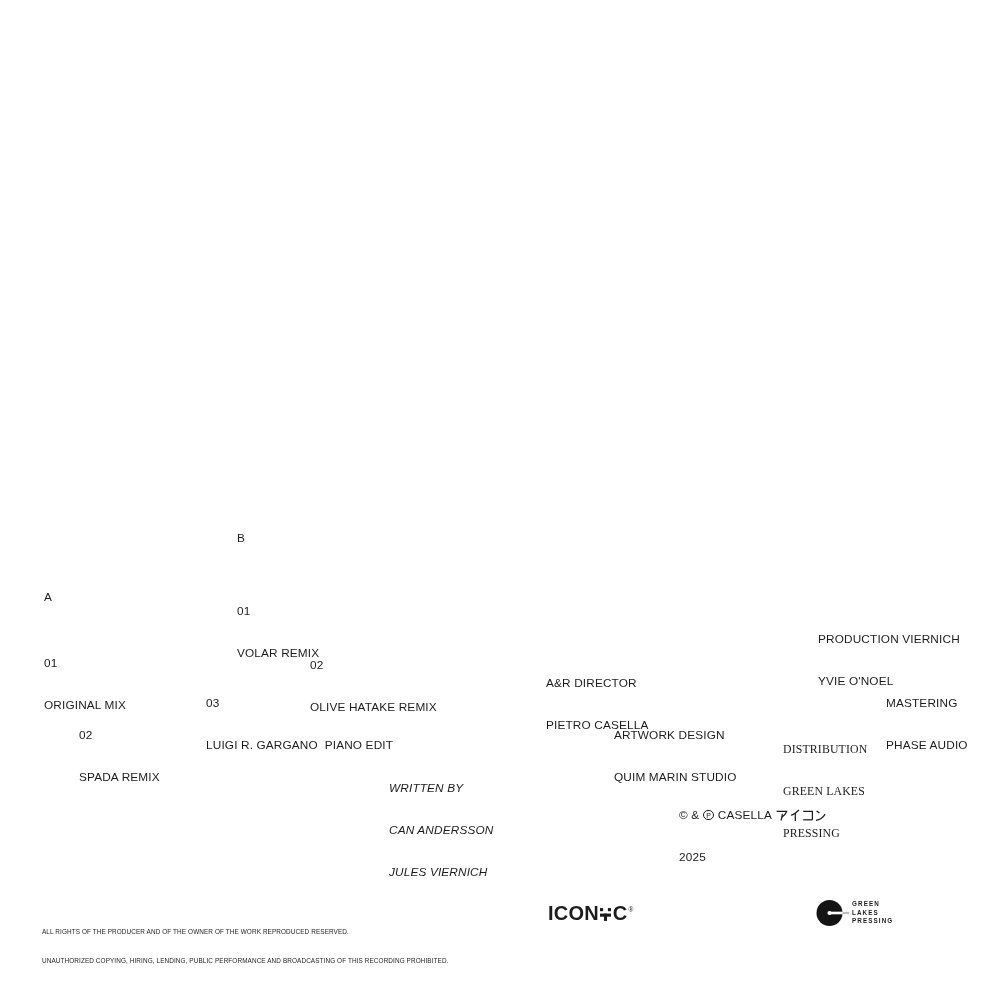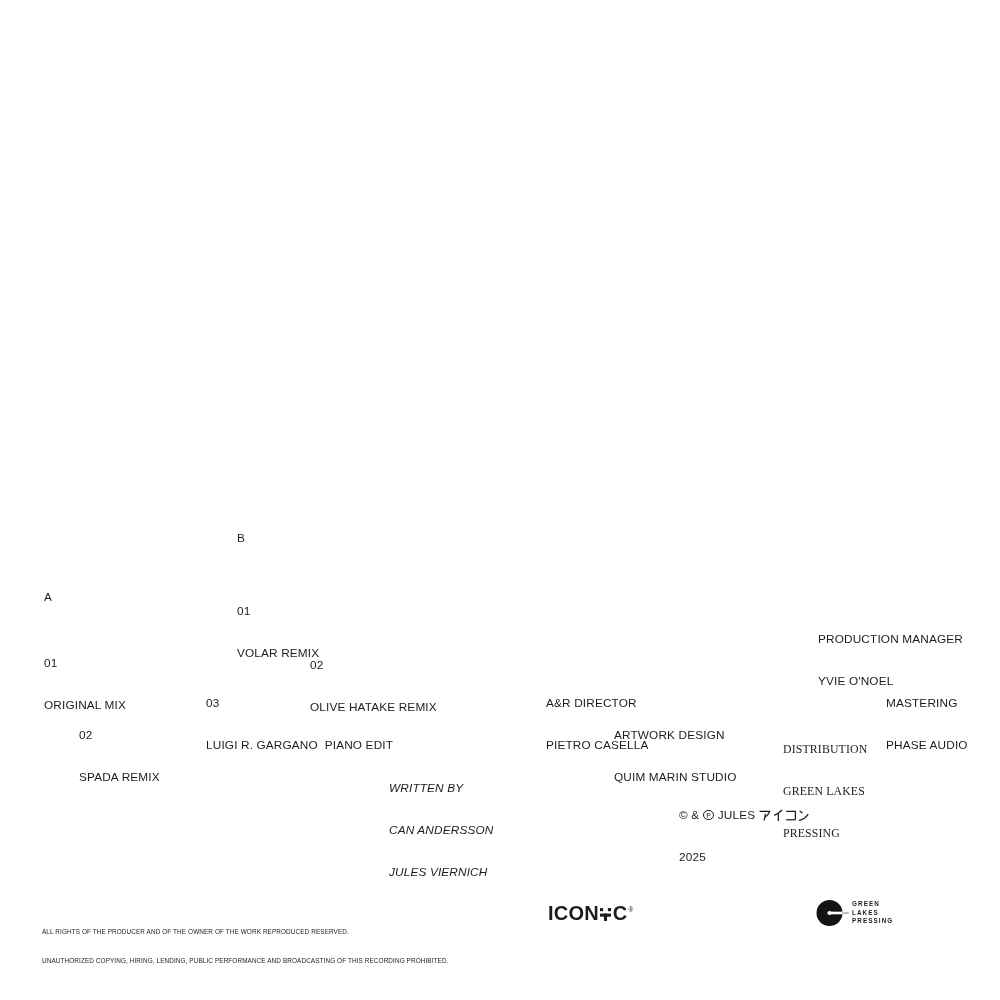--- a/index.html
+++ b/index.html
@@ -80,35 +80,35 @@
   <div class="t" style="left:237px; top:531px;">B</div>
 
   <div class="t" style="left:237px; top:576px;">
     <div>01</div>
     <div>VOLAR REMIX</div>
   </div>
 
   <div class="t" style="left:44px; top:590px;">A</div>
 
   <div class="t" style="left:818px; top:604px;">
-    <div>PRODUCTION MANAGER</div>
+    <div>PRODUCTION VIERNICH</div>
     <div>YVIE O'NOEL</div>
   </div>
 
   <div class="t" style="left:44px; top:628px;">
     <div>01</div>
     <div>ORIGINAL MIX</div>
   </div>
 
   <div class="t" style="left:310px; top:630px;">
     <div>02</div>
     <div>OLIVE HATAKE REMIX</div>
   </div>
 
-  <div class="t" style="left:546px; top:668px;">
+  <div class="t" style="left:546px; top:648px;">
     <div>A&amp;R DIRECTOR</div>
     <div>PIETRO CASELLA</div>
   </div>
 
   <div class="t" style="left:886px; top:668px;">
     <div>MASTERING</div>
     <div>PHASE AUDIO</div>
   </div>
 
   <div class="t" style="left:206px; top:668px;">
@@ -135,21 +135,21 @@
   <div class="t" style="left:389px; top:753px;font-style:italic;">
     <div>WRITTEN BY</div>
     <div>CAN ANDERSSON</div>
     <div>JULES VIERNICH</div>
   </div>
 
   <div class="t" style="left:679px; top:780px;">
     <div class="copy-line1">
       <span>© &amp;</span>
       <span class="p-circle">P</span>
-      <span>JULES</span>
+      <span>CASELLA</span>
       <svg class="katakana-svg" width="50" height="13" viewBox="0 0 50 13" fill="none" stroke="#1c1c1c" stroke-width="1.25" stroke-linecap="butt" stroke-linejoin="miter">
 
         <path d="M0.6,2.4 H10.6 L9.2,5.2 Q7.8,7.1 5.6,8.2"></path>
         <path d="M6.3,4.8 Q6.3,8.4 5,11.6"></path>
 
         <path d="M23,1 Q19.5,4.6 15.2,6.4"></path>
         <path d="M19.3,4.2 V12"></path>
 
         <path d="M27.2,2.4 H36.4 V10.8"></path>
         <path d="M27.2,10.8 H36.4"></path>

